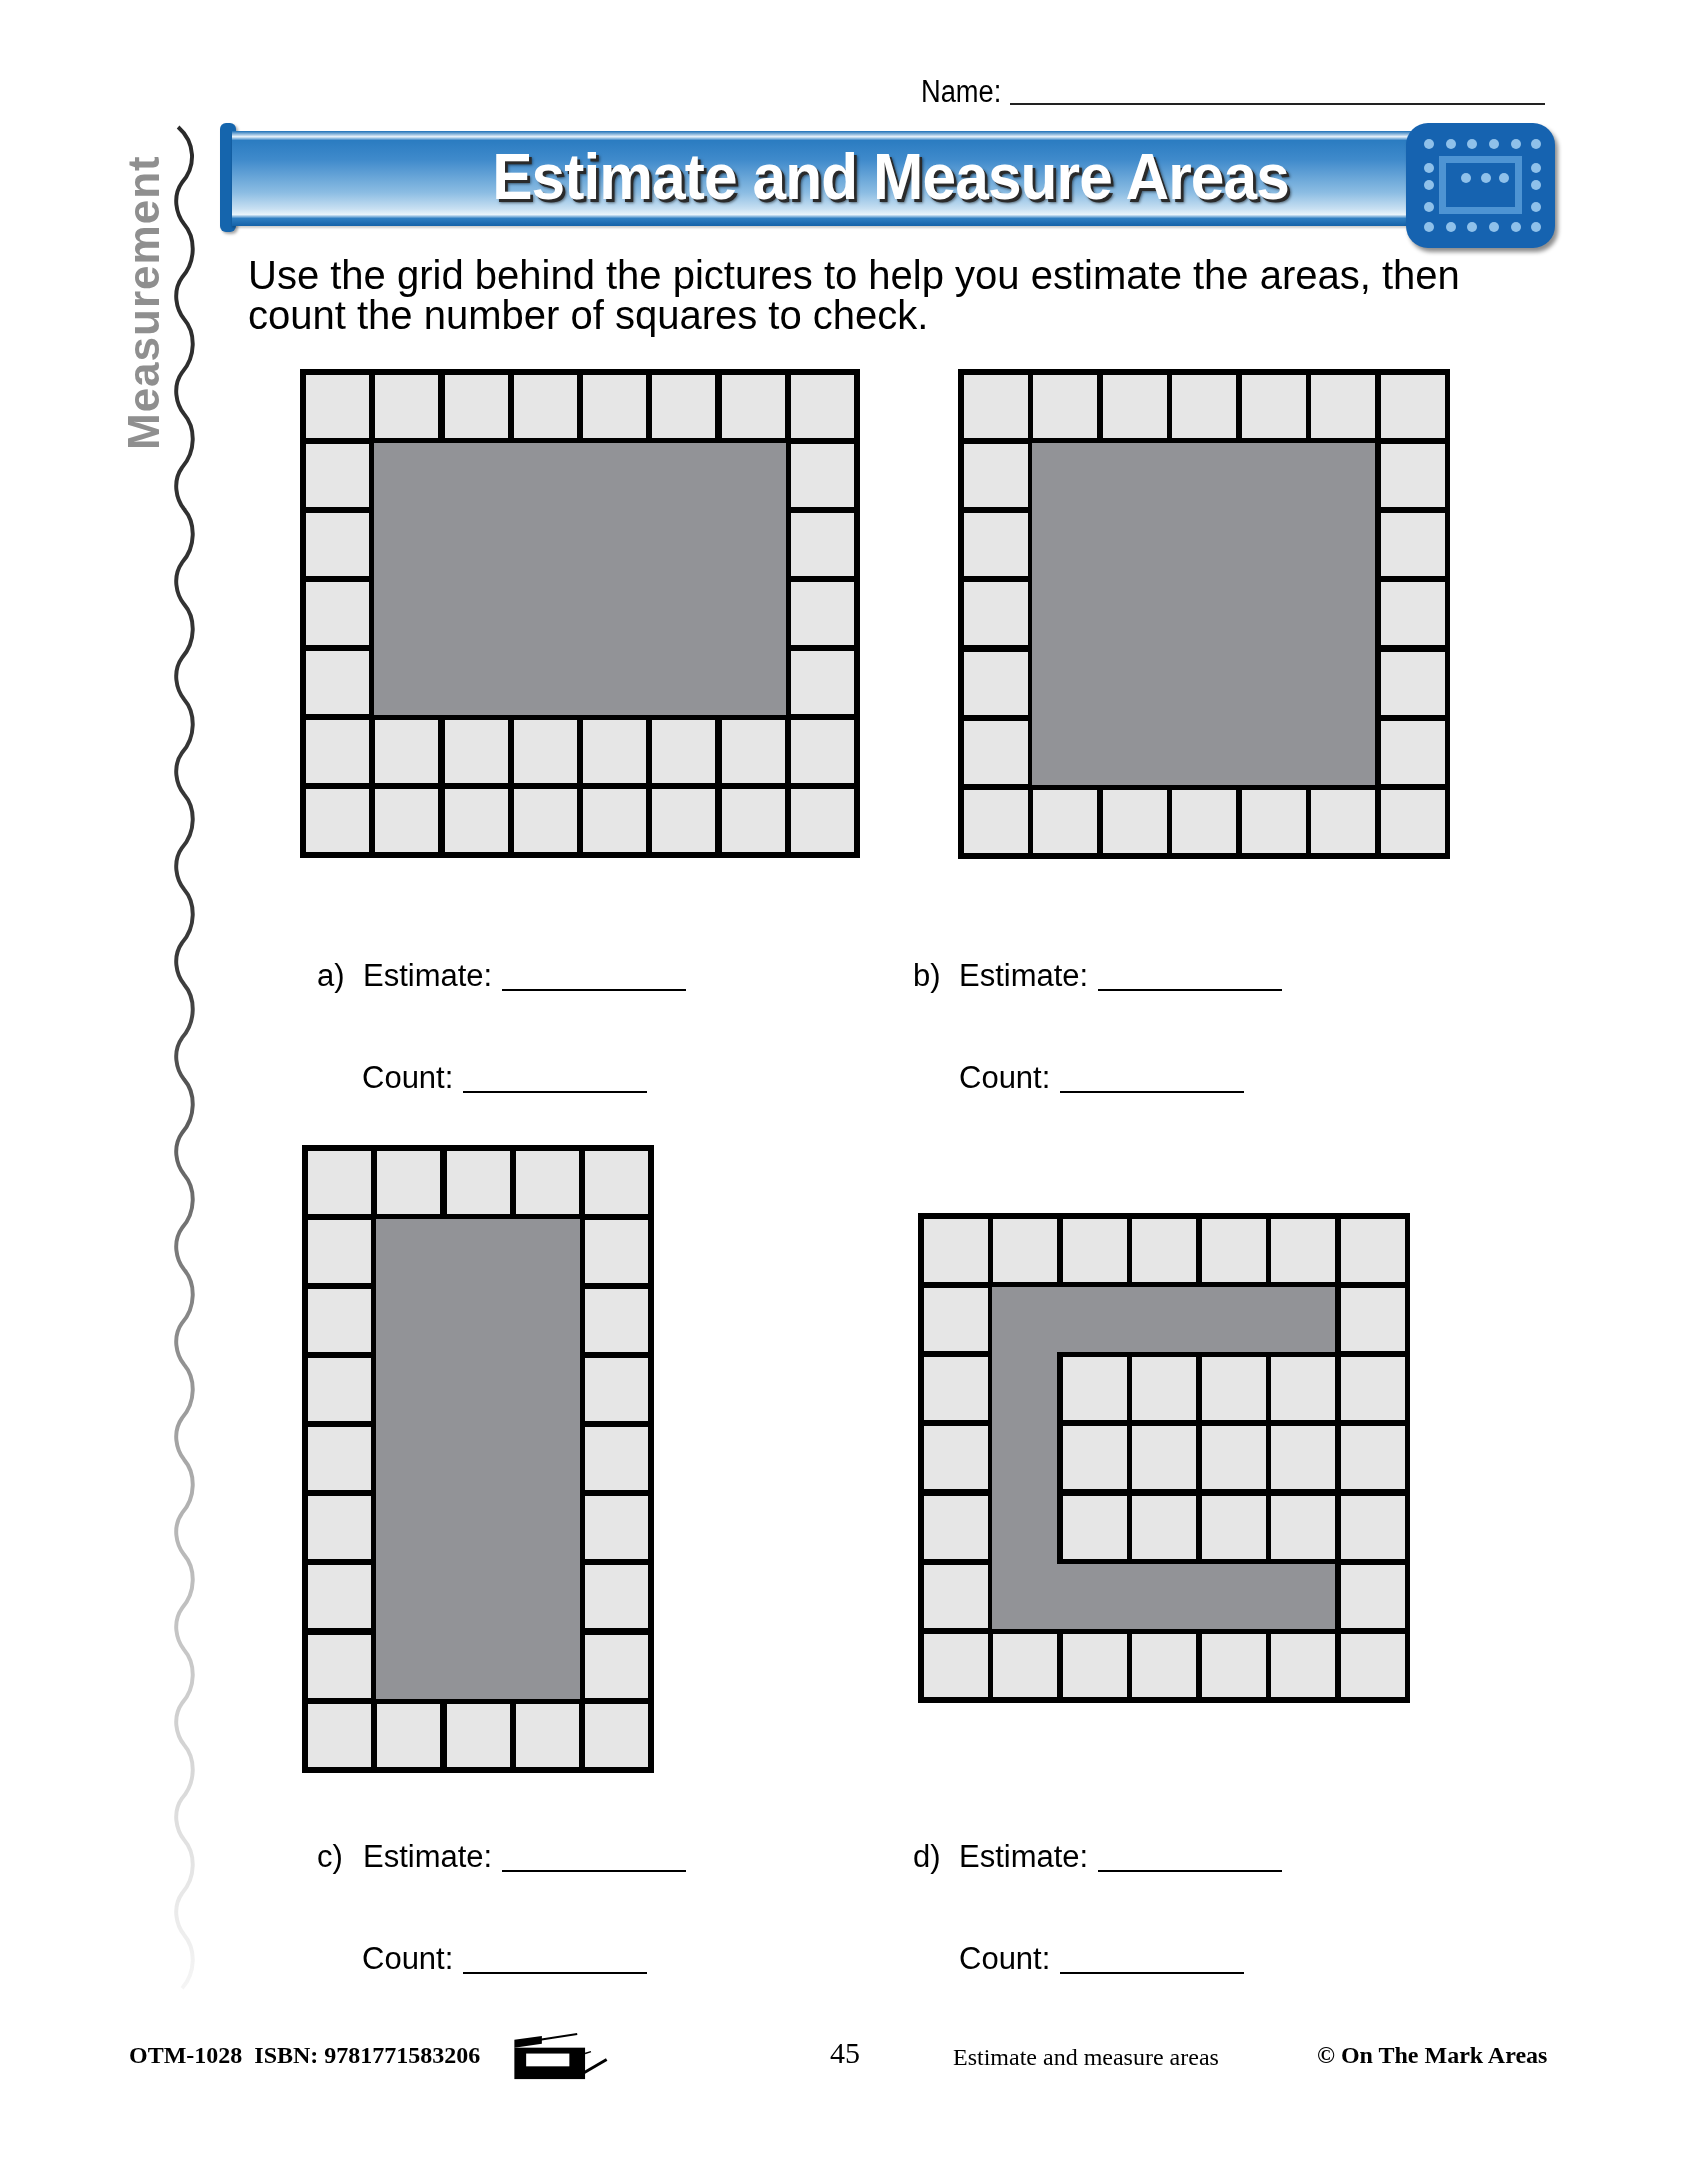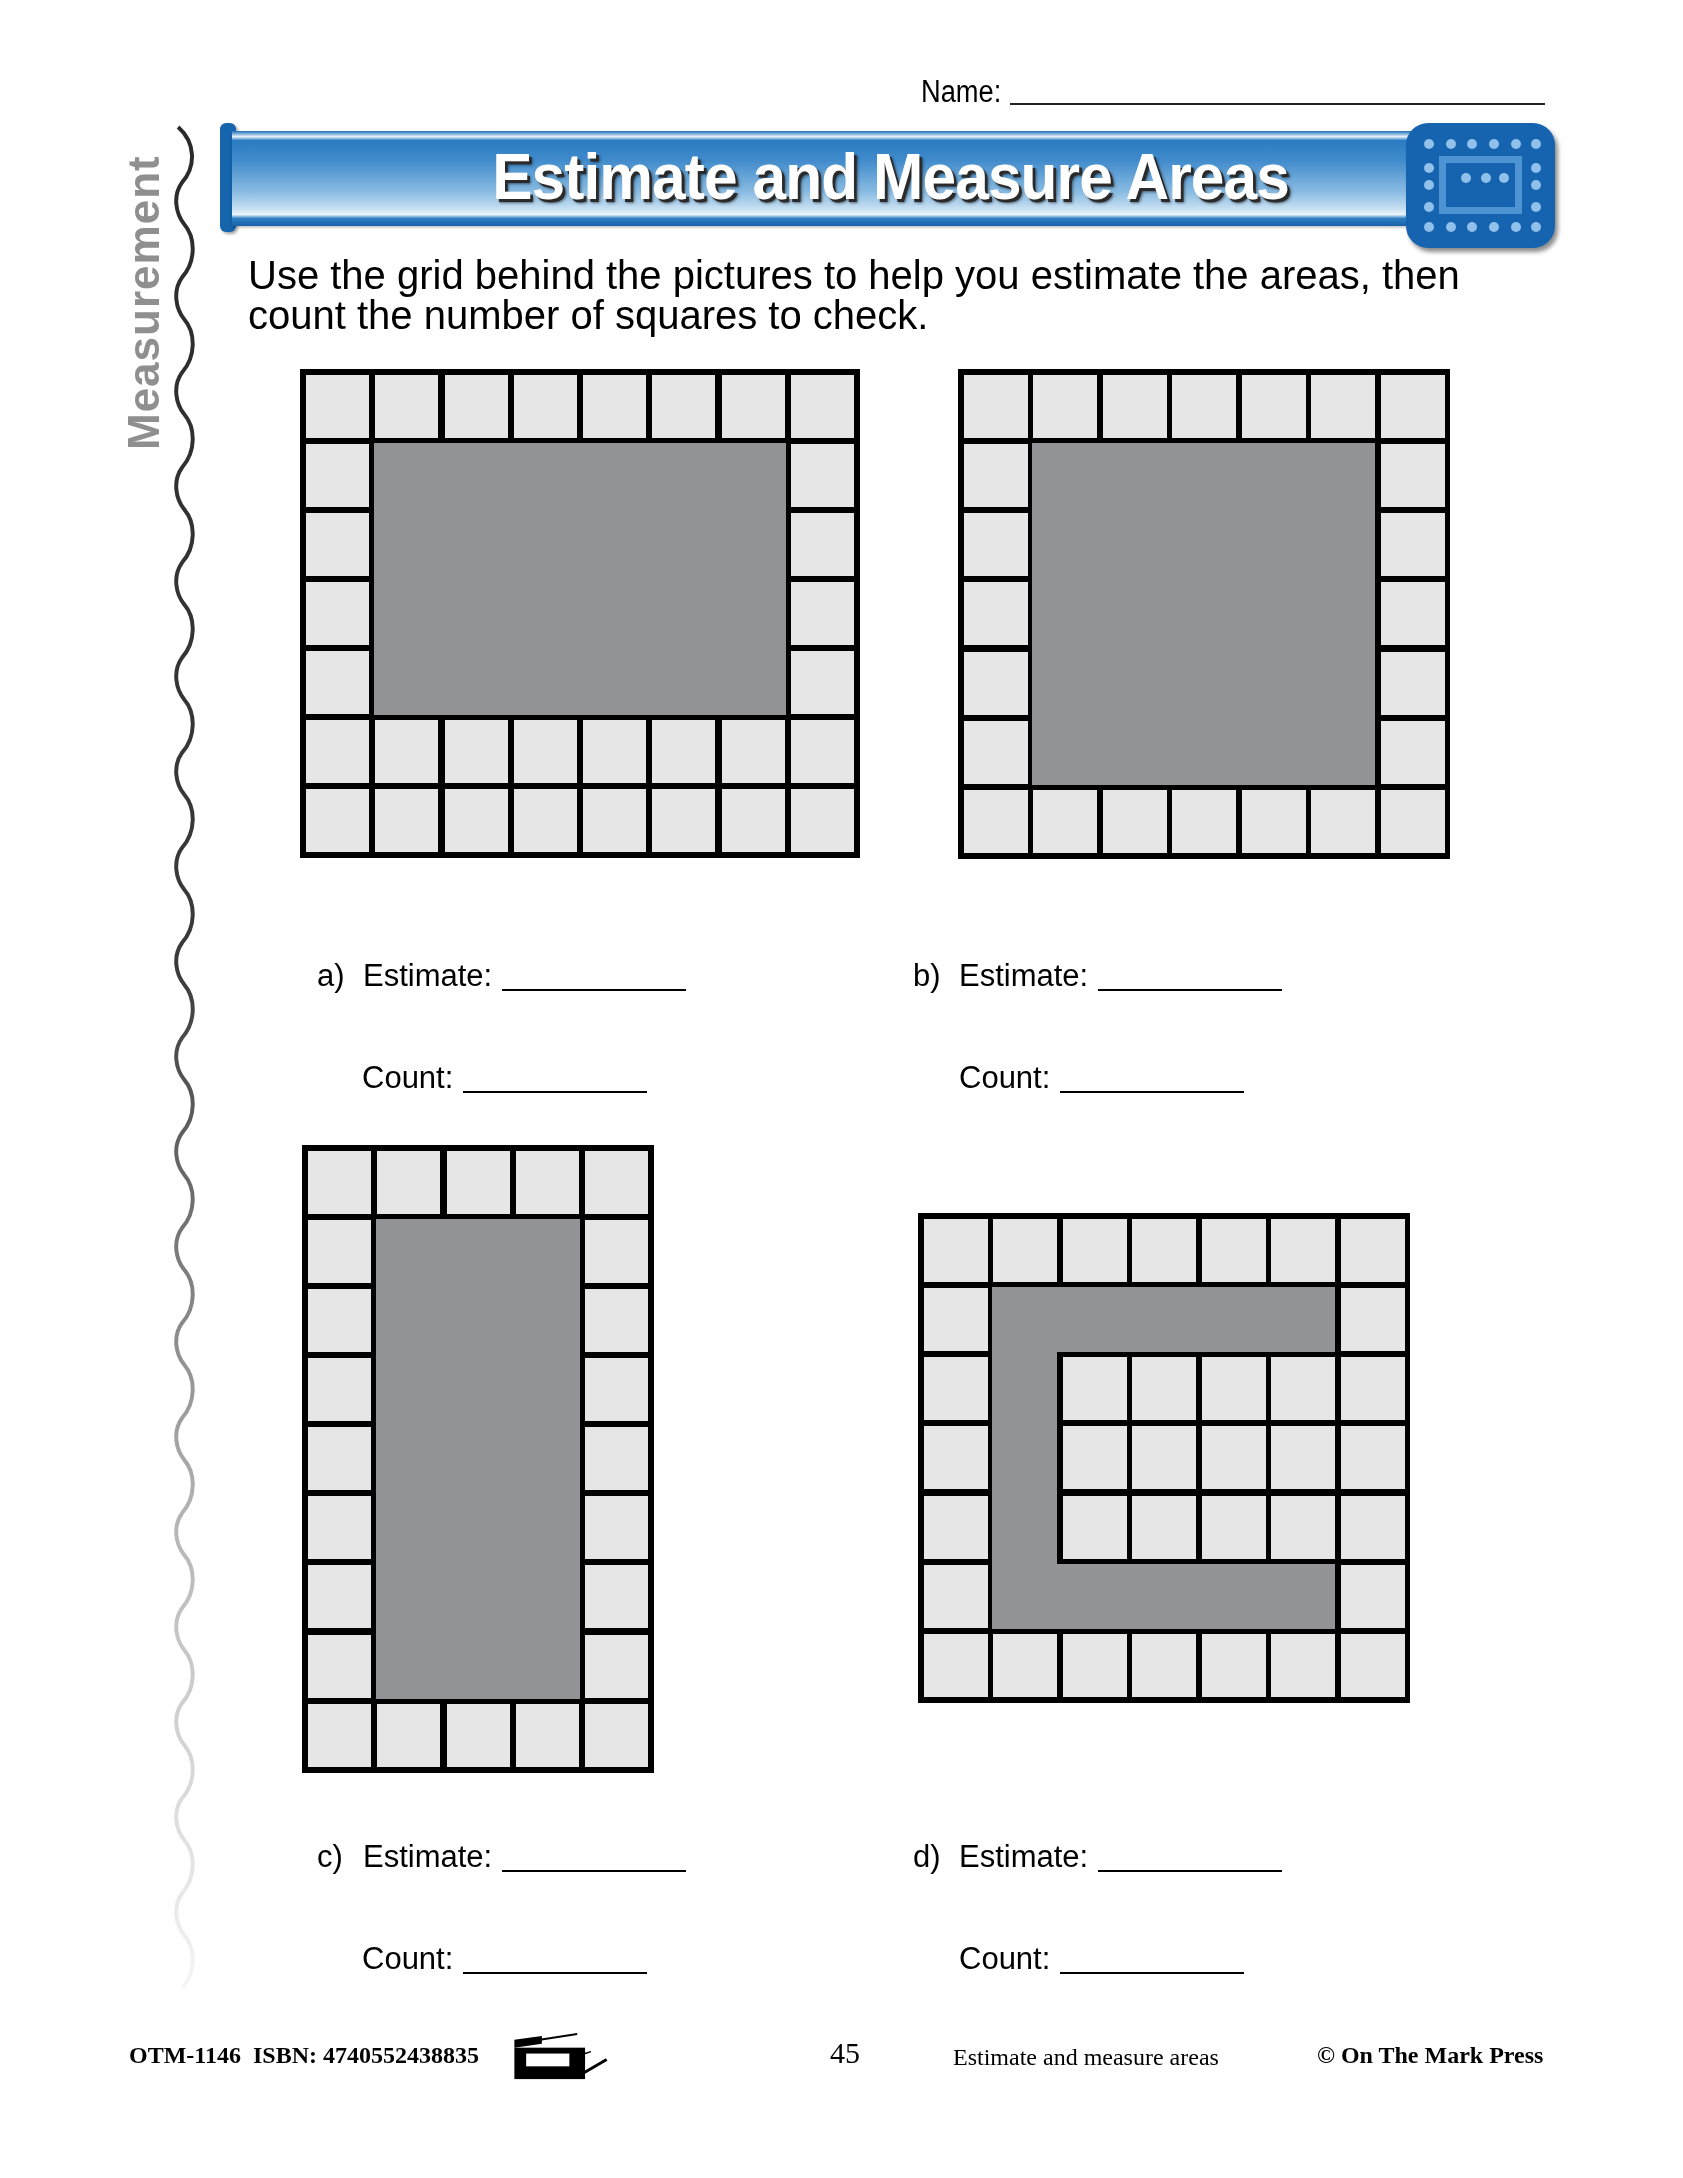--- a/index.html
+++ b/index.html
@@ -271,25 +271,25 @@
 <div class="ans" style="left:913px;top:1839px;">
   <span class="letter">d)</span>
   <span>Estimate:</span>
   <span class="blank"></span>
 </div>
 <div class="ans" style="left:959px;top:1941px;">
   <span>Count:</span>
   <span class="blank"></span>
 </div>
 
-<div class="abs footer foot-code" style="white-space:pre;">OTM-1146  ISBN: 4740552438835</div>
+<div class="abs footer foot-code" style="white-space:pre;">OTM-1028  ISBN: 9781771583206</div>
 <svg class="abs copier" width="99" height="54" viewBox="0 0 100 55">
   <rect x="2" y="18" width="72" height="32" fill="#000"></rect>
   <rect x="14" y="24" width="44" height="13" fill="#fff"></rect>
   <polygon points="2,10 30,6 30,14 2,18" fill="#000"></polygon>
   <line x1="28" y1="10" x2="66" y2="4" stroke="#000" stroke-width="2"></line>
   <line x1="72" y1="44" x2="96" y2="30" stroke="#000" stroke-width="3"></line>
   <line x1="74" y1="24" x2="80" y2="22" stroke="#000" stroke-width="1.5"></line>
 </svg>
 <div class="abs footer foot-page">45</div>
 <div class="abs footer foot-title">Estimate and measure areas</div>
-<div class="abs footer foot-copy">© On The Mark Press</div>
+<div class="abs footer foot-copy">© On The Mark Areas</div>
 
 
 </body></html>

